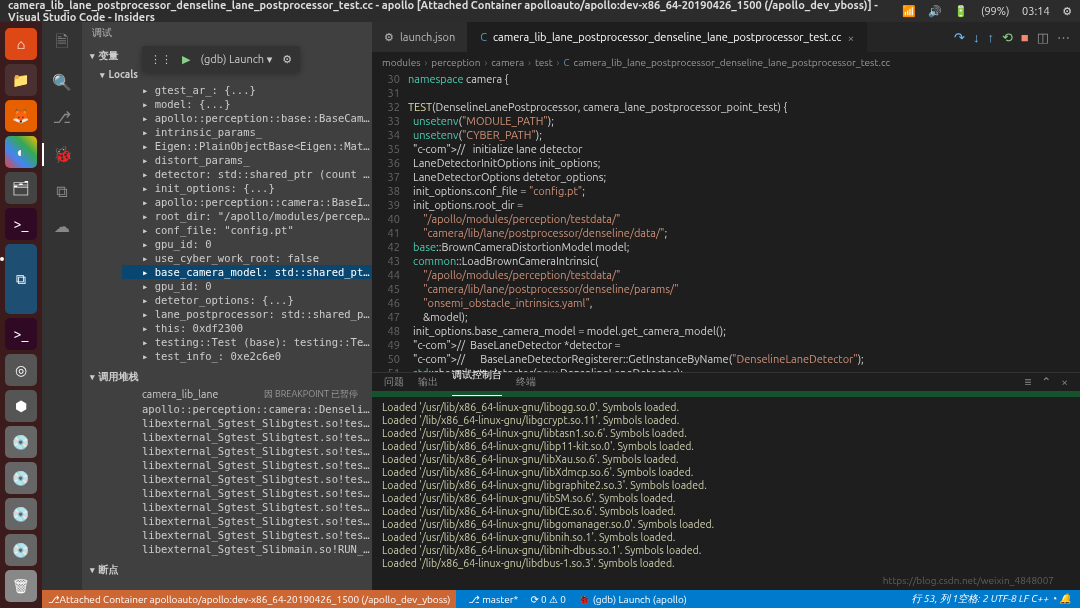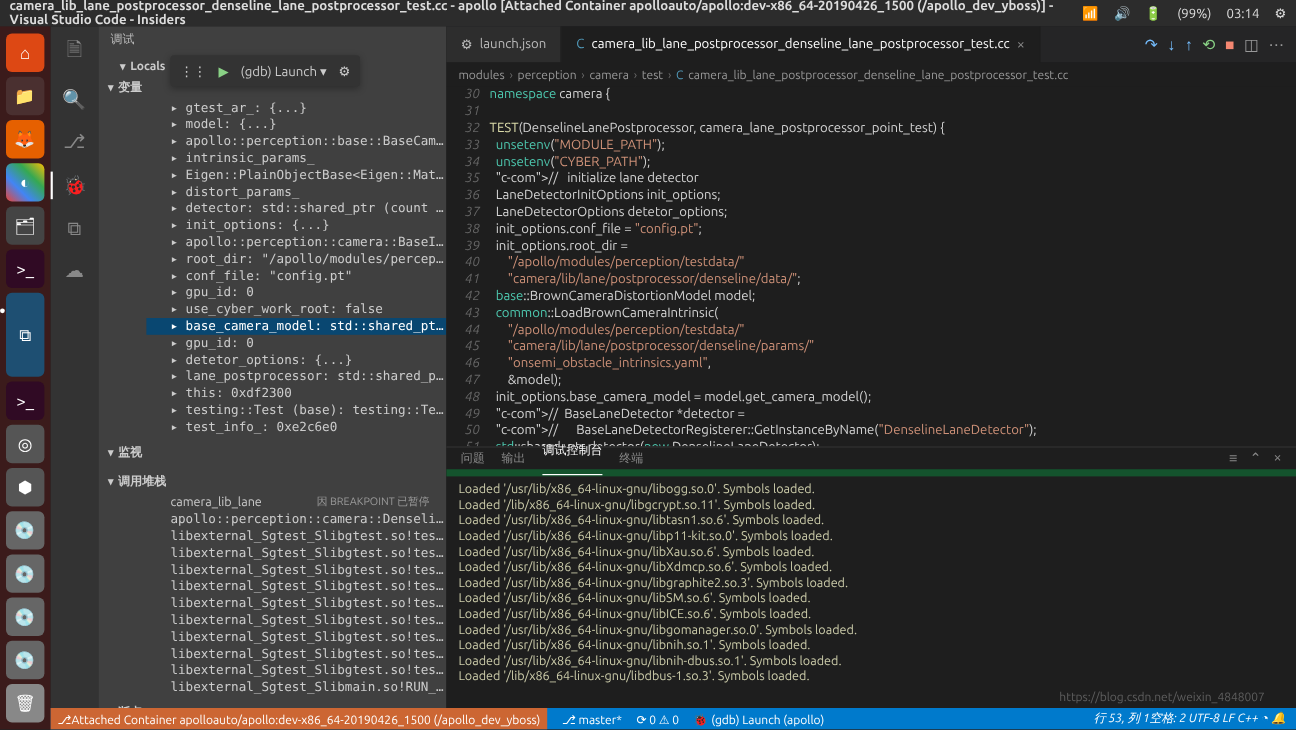--- a/index.html
+++ b/index.html
@@ -46,21 +46,21 @@
 .tab .close { color:#888; font-size:12px; }
 .tab-actions { margin-left:auto; display:flex; align-items:center; gap:8px; padding:0 10px; color:#999; font-size:13px; }
 
 .breadcrumbs { height:20px; background:#1e1e1e; color:#999; font-size:10px; display:flex; align-items:center; padding:0 10px; gap:4px; }
 .breadcrumbs span.sep { color:#666; }
 
 .debug-bar { position:absolute; top:24px; left:100px; height:26px; background:#333; border-radius:3px; display:flex; align-items:center; padding:0 8px; gap:10px; color:#ccc; font-size:11px; z-index:10; box-shadow:0 2px 6px rgba(0,0,0,.3);}
 .debug-bar .cfg { color:#ccc; }
 
 .editor { flex:1; display:flex; background:#1e1e1e; font-family:Consolas,'Courier New',monospace; font-size:11px; overflow:hidden; }
-.gutter { width:36px; text-align:right; color:#666; padding-right:8px;font-style:italic; }
+.gutter { width:36px; text-align:right; color:#666; padding-right:8px; }
 .gutter div { height:14px; line-height:14px; }
 .code { flex:1; white-space:pre; line-height:14px; color:#d4d4d4; }
 .code .ln { height:14px; } .c-str { color:#ce9178; } .c-fn { color:#dcdcaa; } .c-type { color:#4ec9b0; }
 
 .panel { height:218px; background:#1e1e1e; border-top:1px solid #333; display:flex; flex-direction:column; }
 .panel-tabs { height:24px; display:flex; align-items:center; gap:14px; padding:0 12px; color:#888; font-size:10px; border-bottom:6px solid #14532d;}
 .panel-tabs span.active { color:#fff; border-bottom:1px solid #fff; padding-bottom:13px; }
 .panel-tabs .ptools { margin-left:auto; display:flex; gap:10px; font-size:12px; }
 .console { flex:1; padding:4px 10px; font-family:Consolas,monospace; font-size:10.5px; color:#cca; overflow:hidden; }
 .console .cl { line-height:13px; white-space:nowrap; }
@@ -118,22 +118,22 @@
     <div class="active">🐞</div>
     <div>⧉</div>
     <div>☁</div>
   </div>
 
   <div class="sidebar">
     <div class="sb-header">
       <span>调试</span>
     </div>
     <div class="sb-section">
+      <div class="sb-title open">变量</div>
       <div class="sb-title open" style="padding-left:18px">Locals</div>
-      <div class="sb-title open">变量</div>
       <div id="vars">
           <div class="sb-row">▸ gtest_ar_: {...}</div>
           <div class="sb-row">▸ model: {...}</div>
           <div class="sb-row">▸   apollo::perception::base::BaseCameraDistortionModel (base)…</div>
           <div class="sb-row">▸   intrinsic_params_</div>
           <div class="sb-row">▸     Eigen::PlainObjectBase&lt;Eigen::Matrix&lt;float, 3, 3, 0, 3, 3…</div>
           <div class="sb-row">▸   distort_params_</div>
           <div class="sb-row">▸ detector: std::shared_ptr (count 1, weak 0) 0xe08e00</div>
           <div class="sb-row">▸ init_options: {...}</div>
           <div class="sb-row">▸   apollo::perception::camera::BaseInitOptions (base): apollo…</div>
@@ -142,23 +142,20 @@
           <div class="sb-row">▸   gpu_id: 0</div>
           <div class="sb-row">▸   use_cyber_work_root: false</div>
           <div class="sb-row hl">▸   base_camera_model: std::shared_ptr (count 1, weak 0) 0xdfe…</div>
           <div class="sb-row">▸   gpu_id: 0</div>
           <div class="sb-row">▸   detetor_options: {...}</div>
           <div class="sb-row">▸ lane_postprocessor: std::shared_ptr (empty) 0x7fffffffdd70</div>
           <div class="sb-row">▸ this: 0xdf2300</div>
           <div class="sb-row">▸   testing::Test (base): testing::Test</div>
           <div class="sb-row">▸   test_info_: 0xe2c6e0</div>
         </div>
-    </div>
-    <div class="sb-section">
-      <div class="sb-title open">监视</div>
     </div>
     <div class="sb-section">
       <div class="sb-title open">
         <span>调用堆栈</span>
       </div>
       <div class="sb-row" style="display:flex;justify-content:space-between;padding-right:6px">
         <span>camera_lib_lane</span>
         <span class="sb-bp-status">因 BREAKPOINT 已暂停</span>
       </div>
       <div id="stack">

